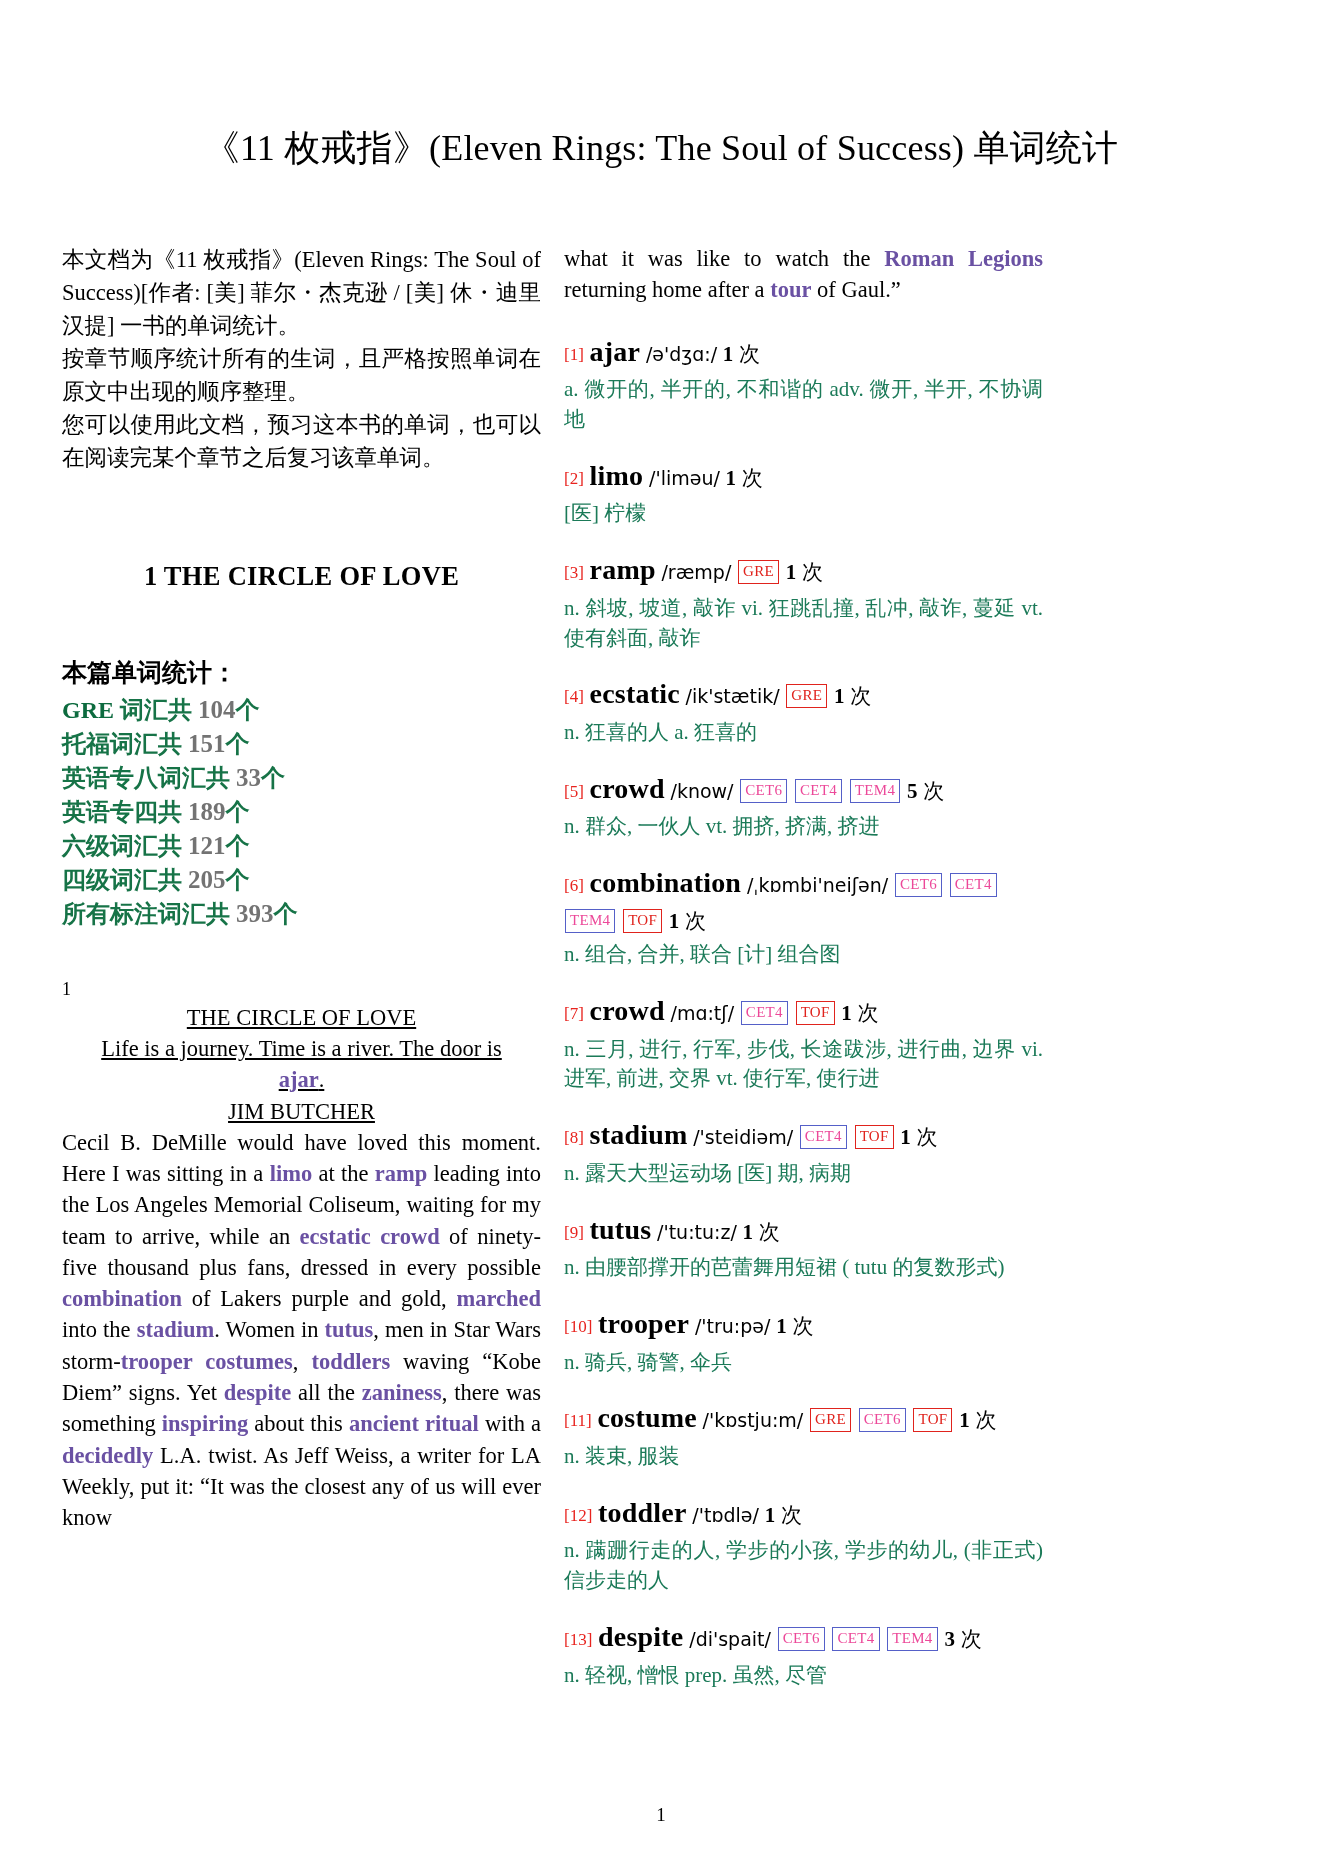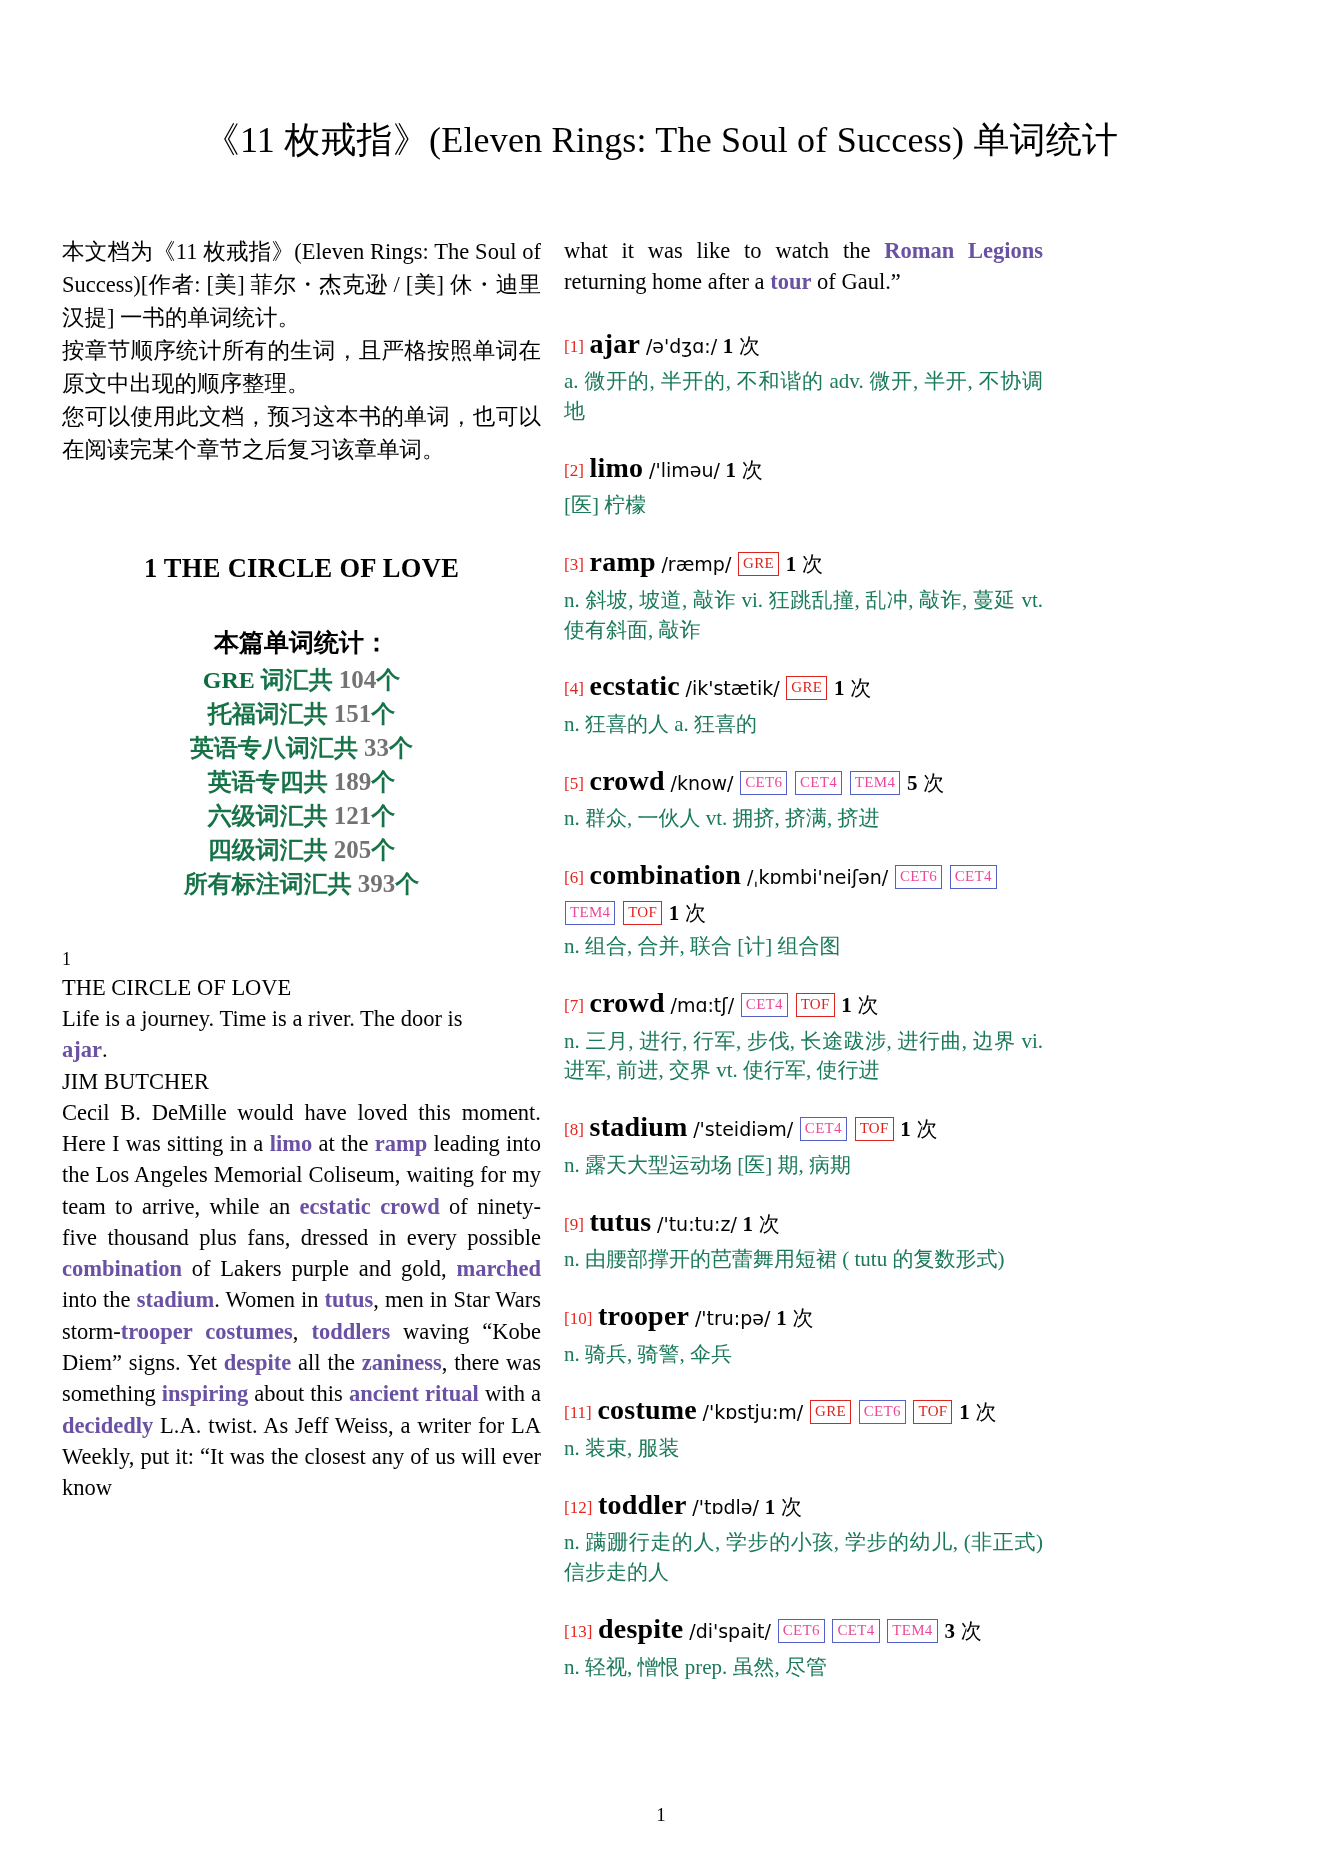--- a/index.html
+++ b/index.html
@@ -5,21 +5,21 @@
   html, body { margin:0; padding:0; }
   body {
     width:1322px; height:1870px;
     background:#ffffff;
     font-family:"Liberation Serif","DejaVu Serif",serif;
     color:#000000;
     position:relative;
     overflow:hidden;
   }
   .page { position:relative; width:1322px; height:1870px; box-sizing:border-box;
-          padding:0 62px; }
+          padding:8px 62px; }
 
   
   .doc-title {
     text-align:center;
     font-size:36px;
     line-height:1.25;
     font-weight:400;
     margin:0;
     padding-top:118px;
     letter-spacing:0.2px;
@@ -43,21 +43,21 @@
   .intro p { margin:0; }
 
   .chapter-heading {
     text-align:center;
     font-weight:bold;
     font-size:26.5px;
     margin:87px 0 0 0;
     letter-spacing:0.3px;
   }
 
-  .stats { margin-top:42px;text-align:center; }
+  .stats { margin-top:64px; }
   .stats-title {
     font-weight:bold;
     font-size:25px;
     margin:0 0 4px 0;
   }
   .stat-line {
     font-size:24px;
     line-height:1.33;
     font-weight:bold;
     color:#167347;
@@ -66,21 +66,21 @@
   .stat-line .unit { color:#167347; }
   .stat-line .gre { color:#0d6b3f; }
 
   .body-text {
     margin-top:46px;
     font-size:22.5px;
     line-height:1.39;
     text-align:justify;
   }
   .body-text .line-num { display:block; font-size:18px; }
-  .body-text .plainline { display:block; text-align:left; }
+  .body-text .plainline { display:block; text-align:center;text-decoration:underline; }
   .body-text p { margin:0; }
   .hl { color:#6a51a3; font-weight:bold; }
 
   
   .quote-tail {
     font-size:22.5px;
     line-height:1.39;
     text-align:justify;
     margin:0;
   }

